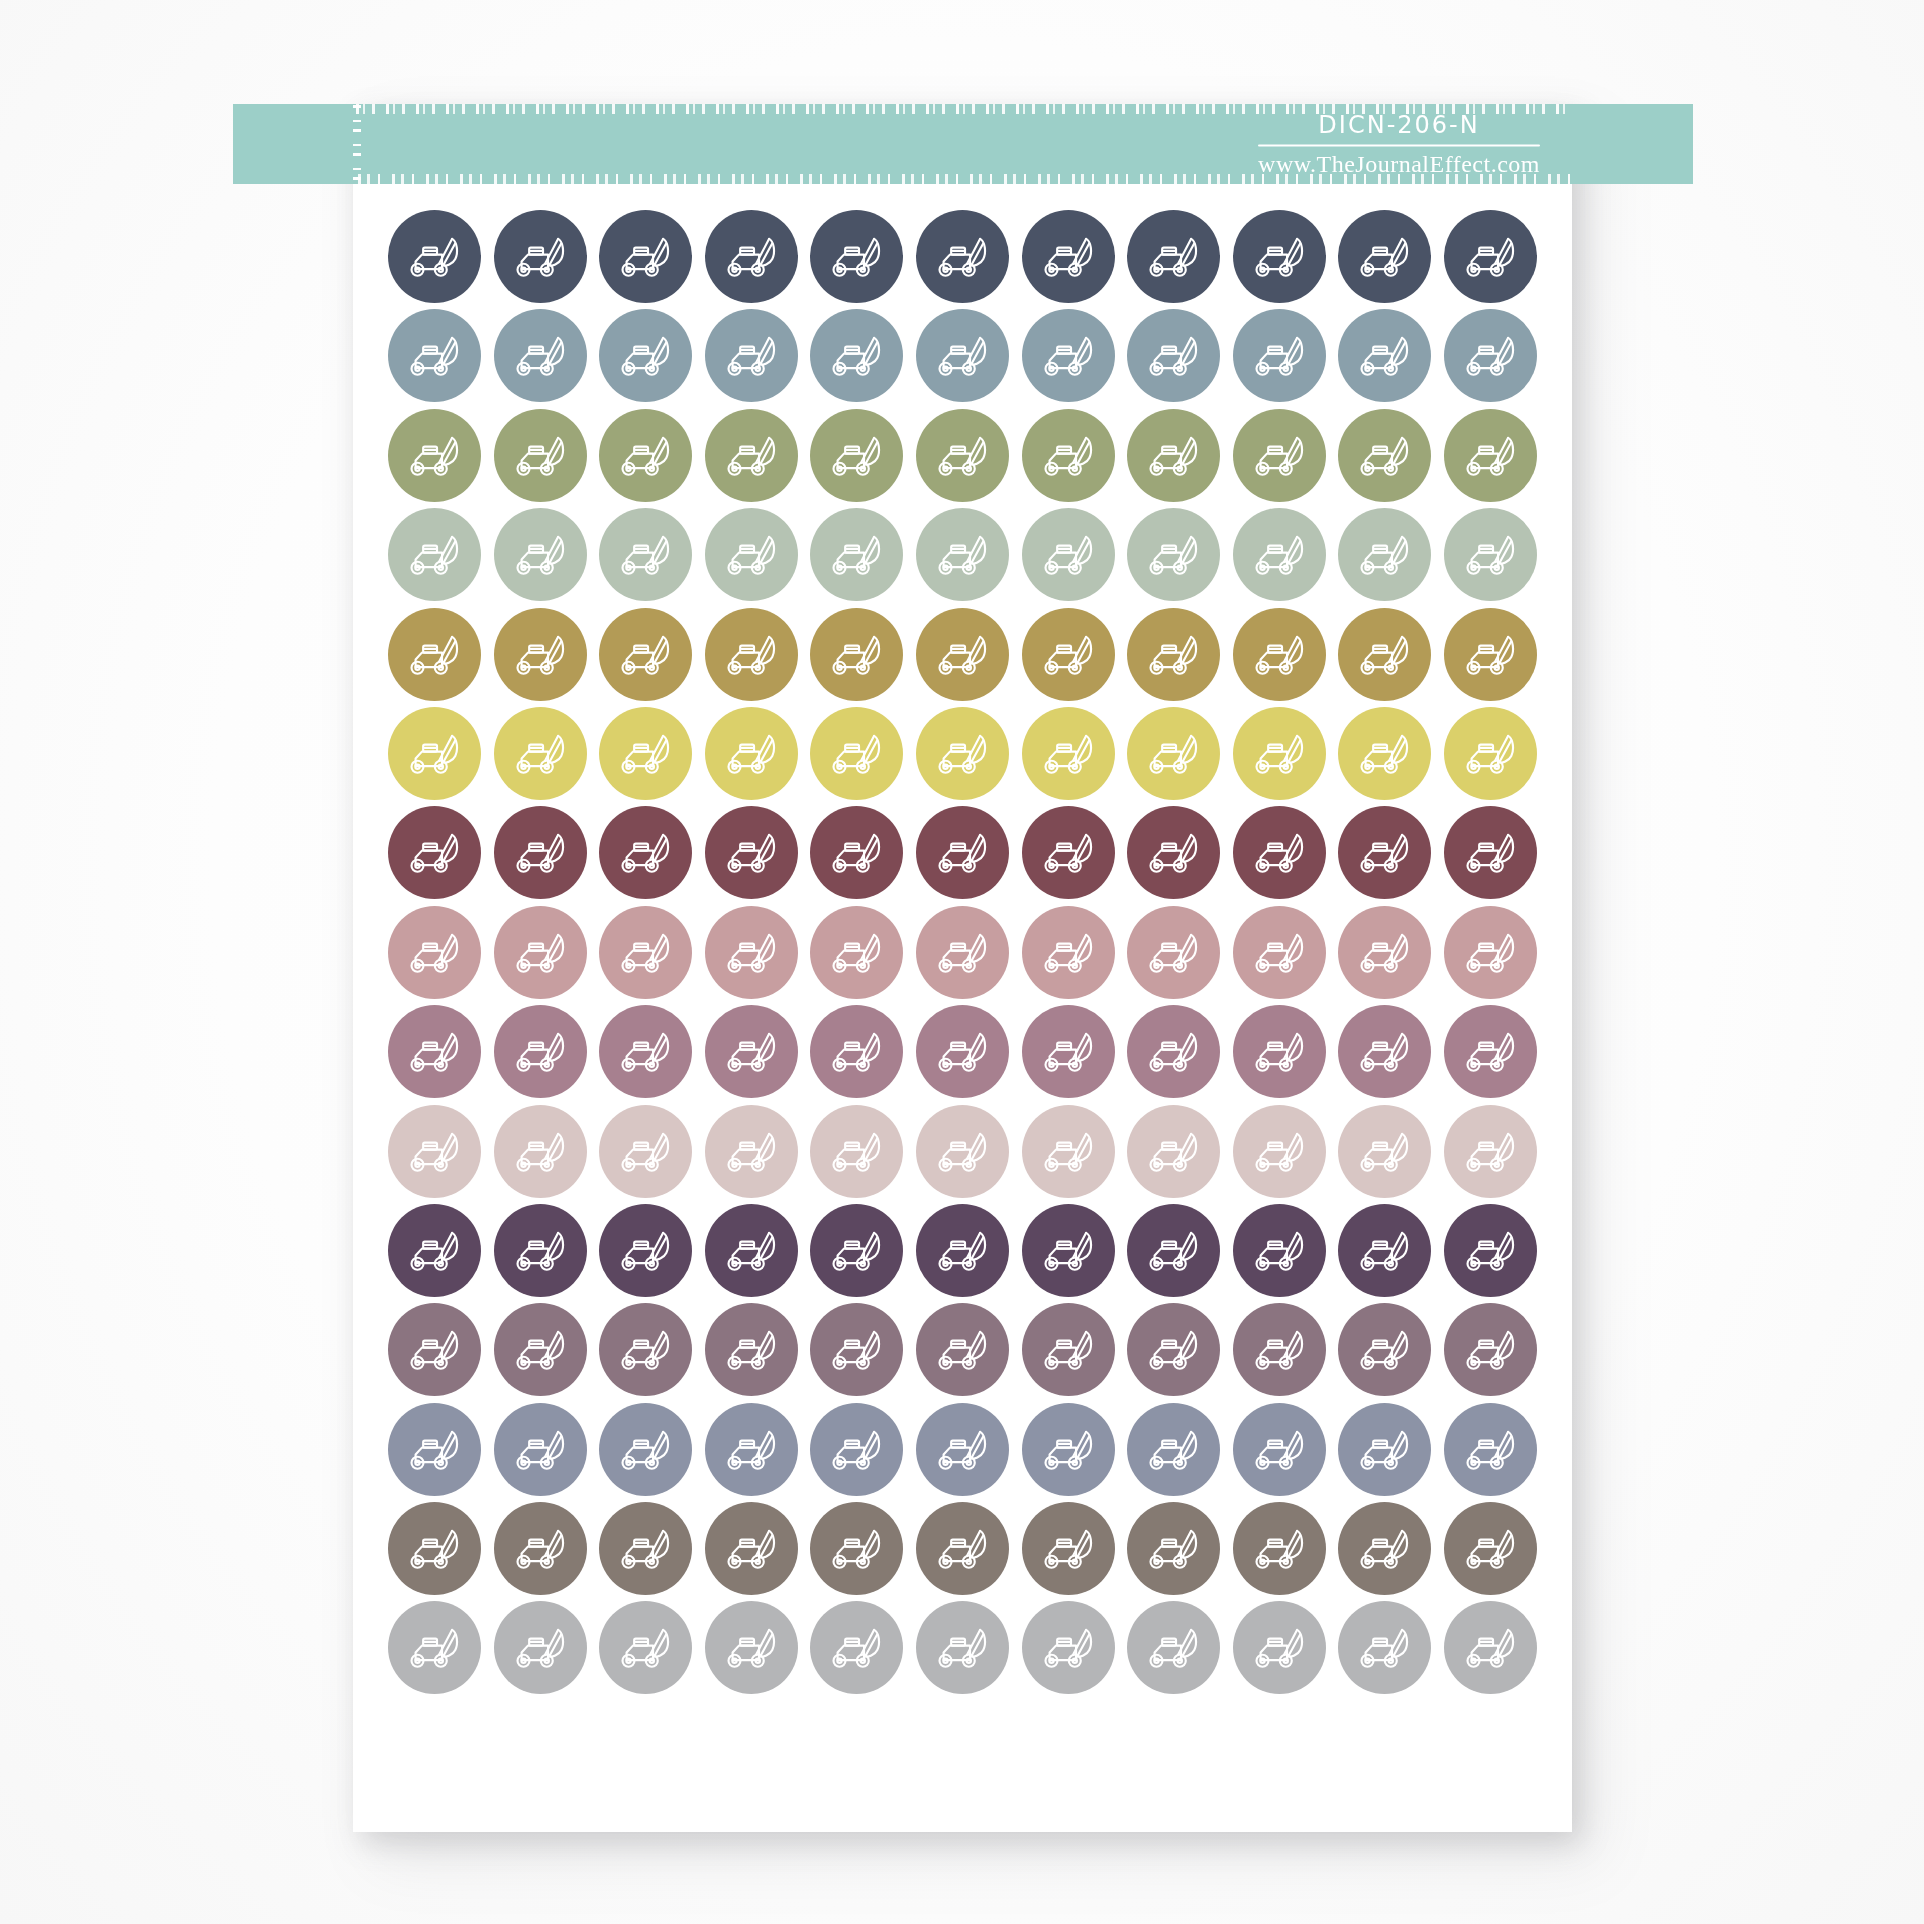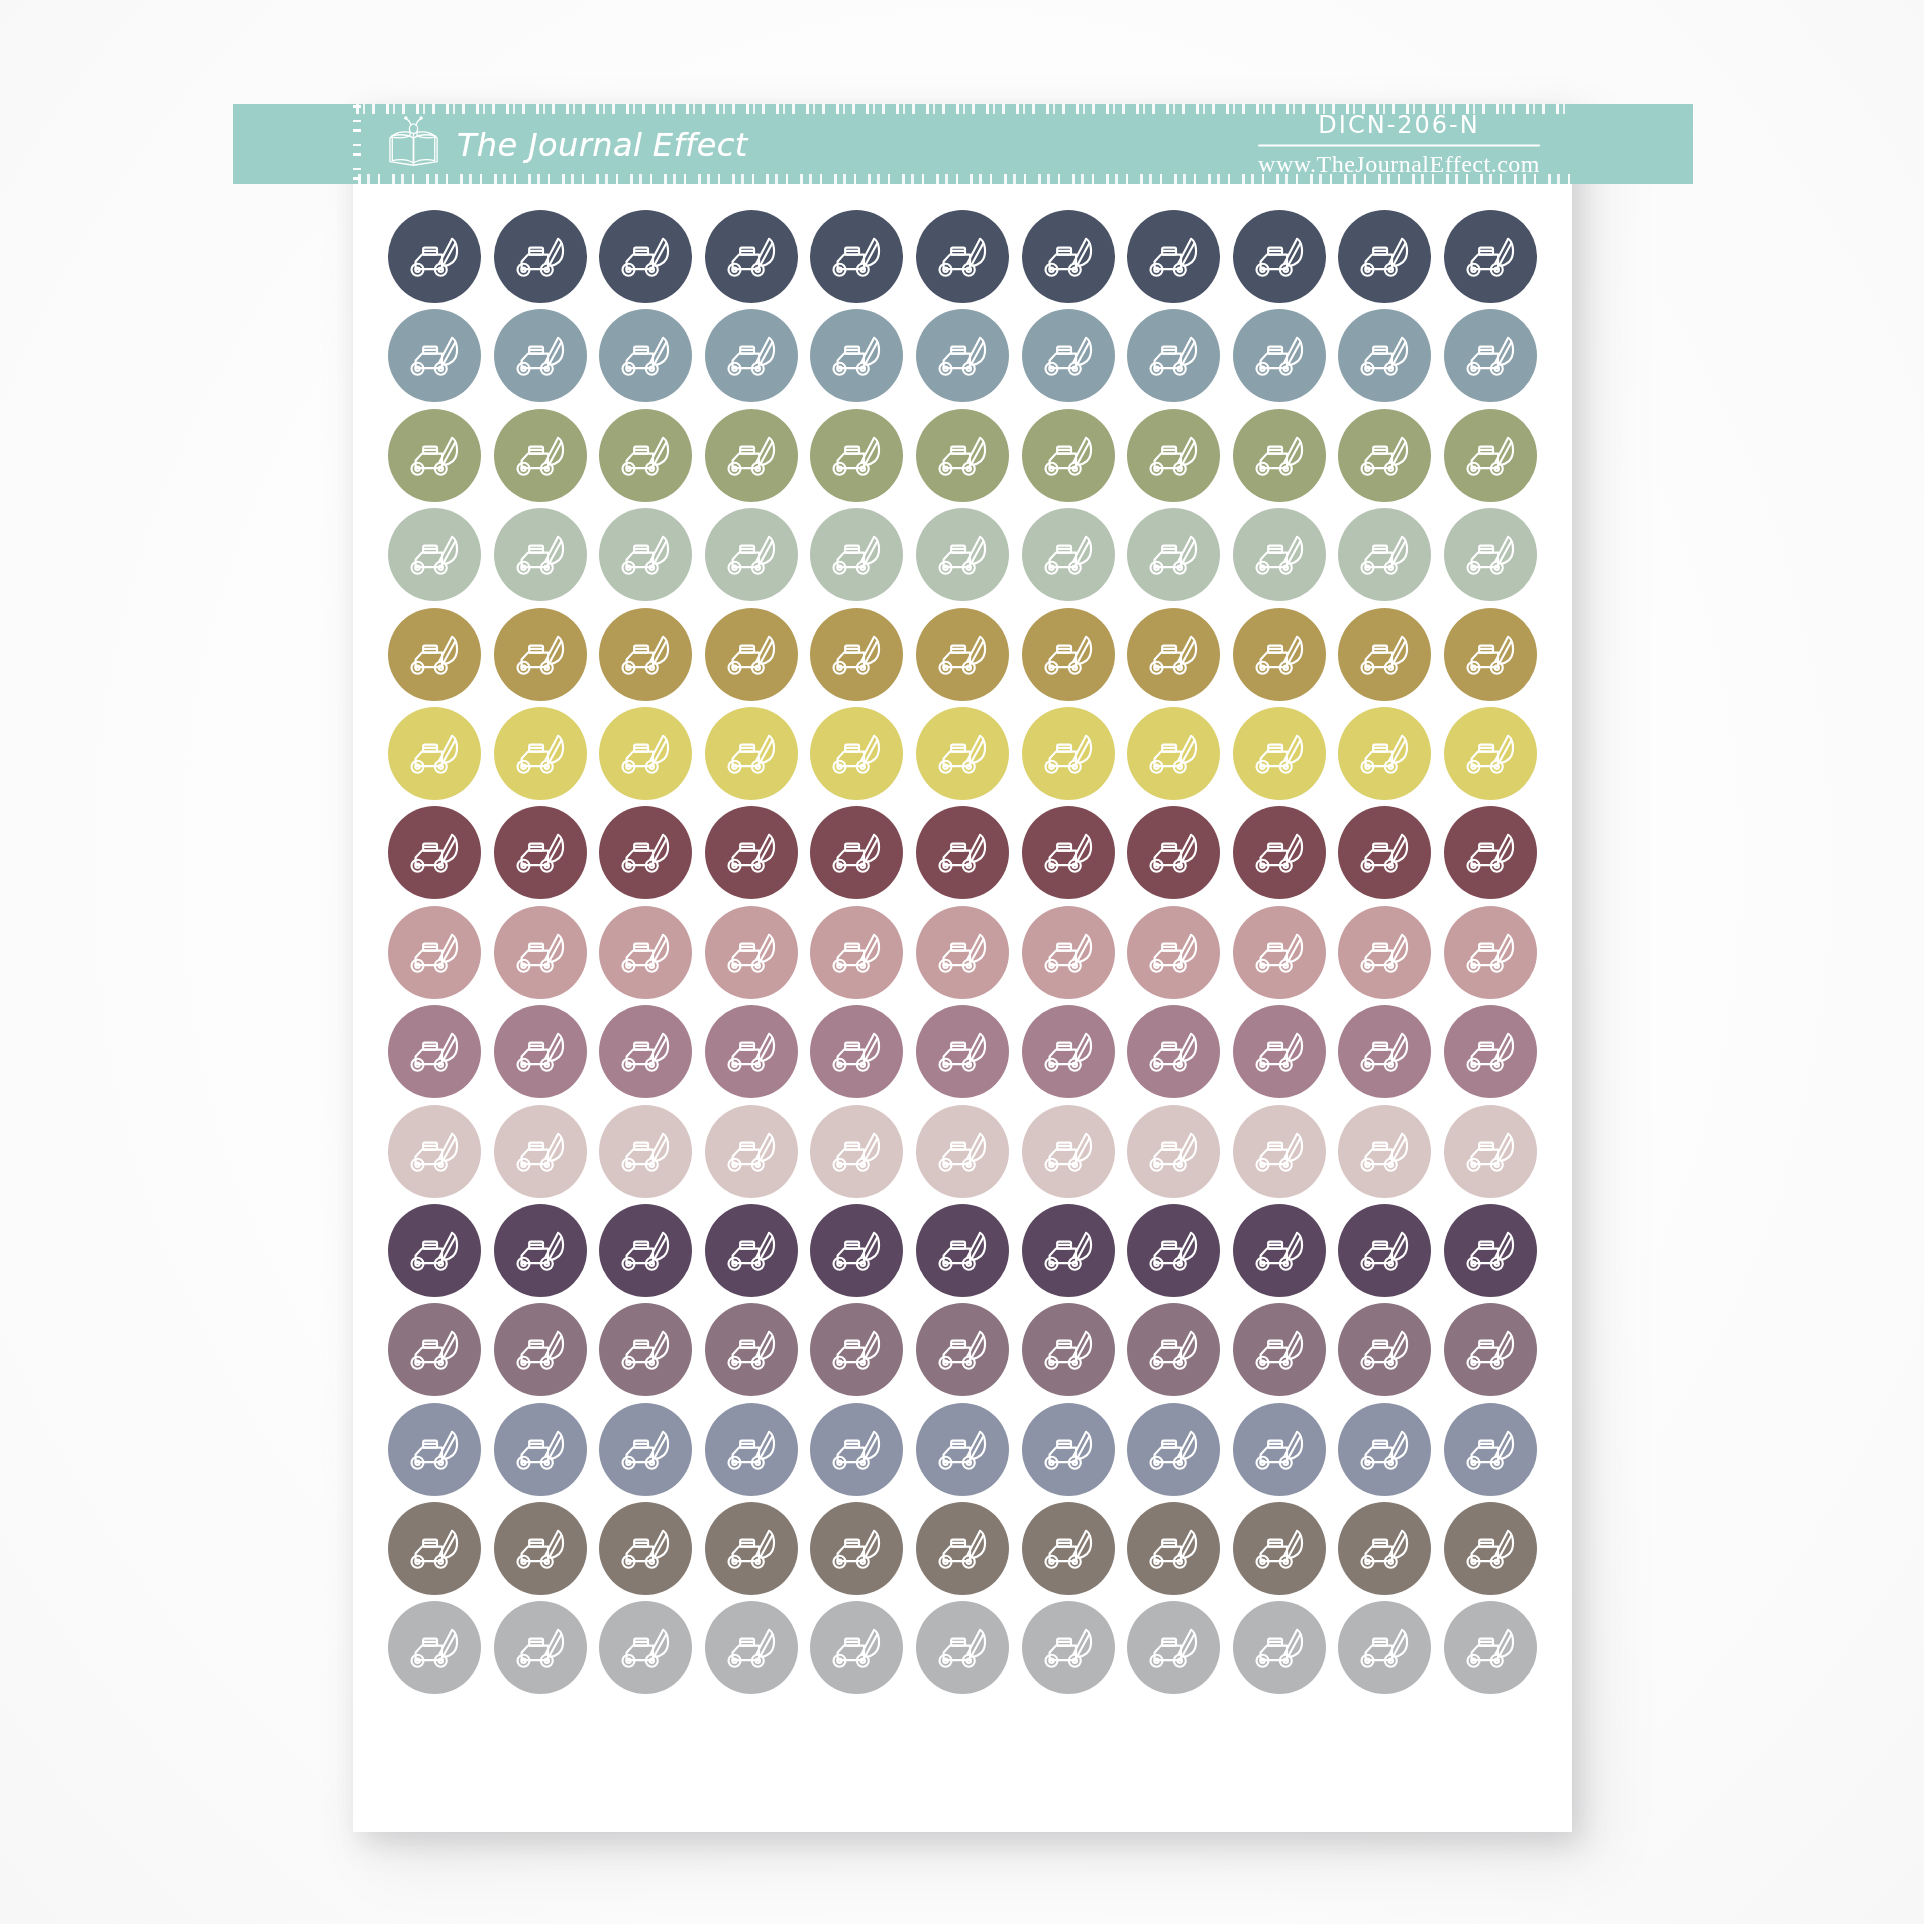--- a/index.html
+++ b/index.html
@@ -151,44 +151,20 @@
 
   <div class="sheet">
 
     <div class="banner">
       <div class="banner-inner">
         <div class="tear top"></div>
         <div class="tear bot"></div>
         <div class="tear side left"></div>
         <div class="tear side right"></div>
 
-        <div class="brand">
-          <svg class="logo-mark" viewBox="0 0 100 100">
-            <g fill="none" stroke="#ffffff" stroke-width="2.2" stroke-linecap="round" stroke-linejoin="round">
-
-              <path d="M46 18 C44 12, 41 9, 38 7"></path>
-              <path d="M54 18 C56 12, 59 9, 62 7"></path>
-              <circle cx="37" cy="6" r="1.8" fill="#ffffff"></circle>
-              <circle cx="63" cy="6" r="1.8" fill="#ffffff"></circle>
-
-              <ellipse cx="50" cy="24" rx="7" ry="8"></ellipse>
-
-              <path d="M50 32 L50 84"></path>
-
-              <path d="M44 30 C30 28, 18 32, 12 38 C22 40, 36 40, 44 36 Z"></path>
-              <path d="M56 30 C70 28, 82 32, 88 38 C78 40, 64 40, 56 36 Z"></path>
-
-              <path d="M50 40 C42 35, 28 33, 14 36 L14 78 C28 75, 42 77, 50 82 Z"></path>
-              <path d="M50 40 C58 35, 72 33, 86 36 L86 78 C72 75, 58 77, 50 82 Z"></path>
-
-              <path d="M14 36 L10 40 L10 80 L50 86 L90 80 L90 40 L86 36"></path>
-            </g>
-          </svg>
-          <div class="brand-name">The Journal Effect</div>
-        </div>
 
         <div class="meta">
           <div class="sku">DICN-206-N</div>
           <div class="meta-rule"></div>
           <div class="site">www.TheJournalEffect.com</div>
         </div>
       </div>
     </div>
 
     <div class="grid">

